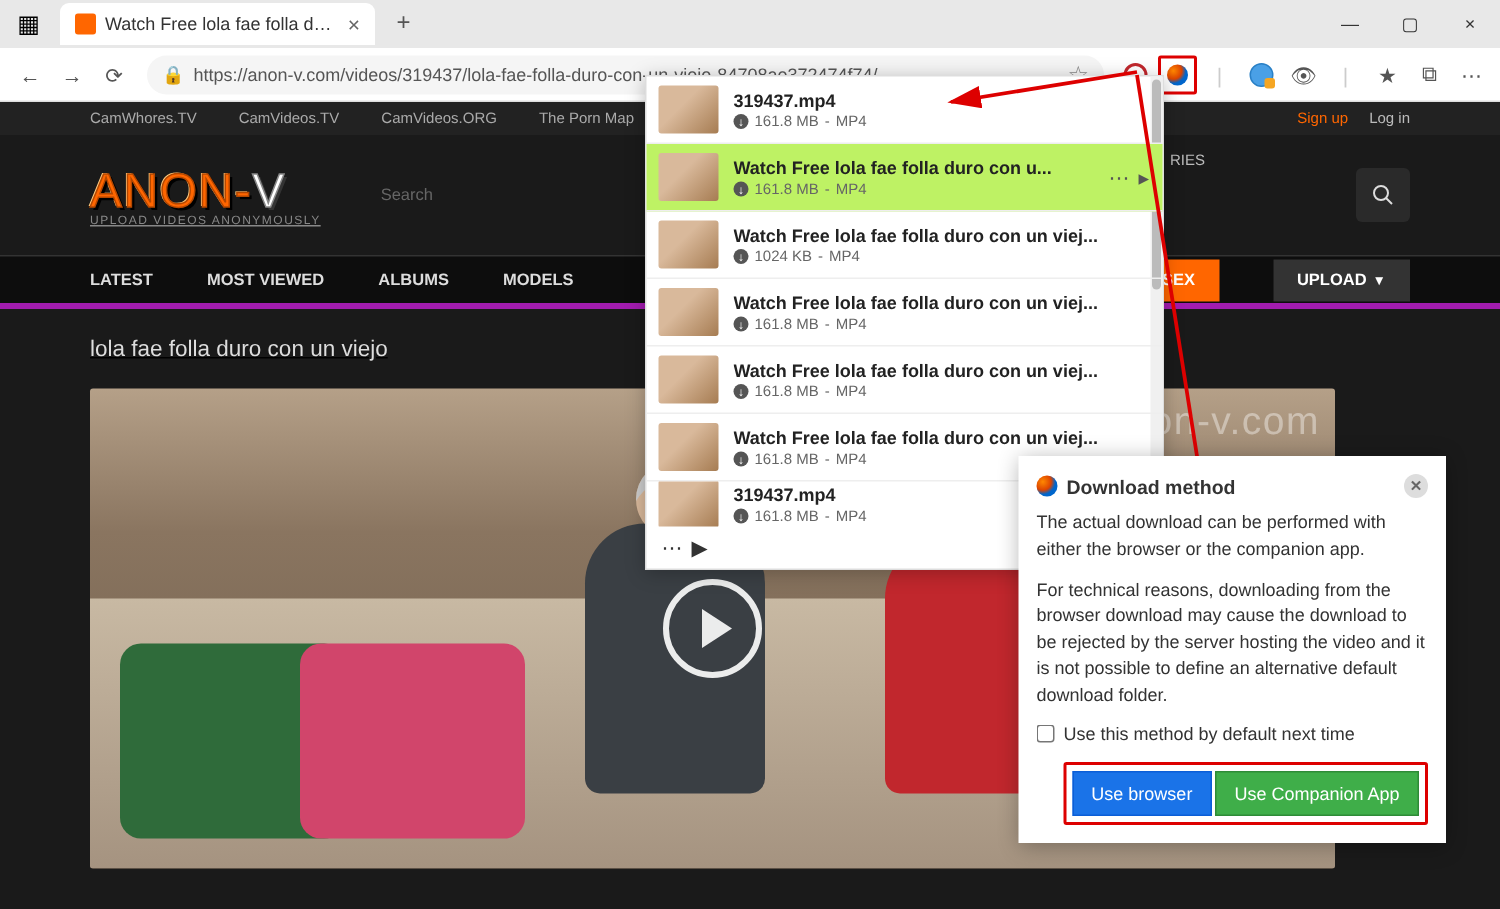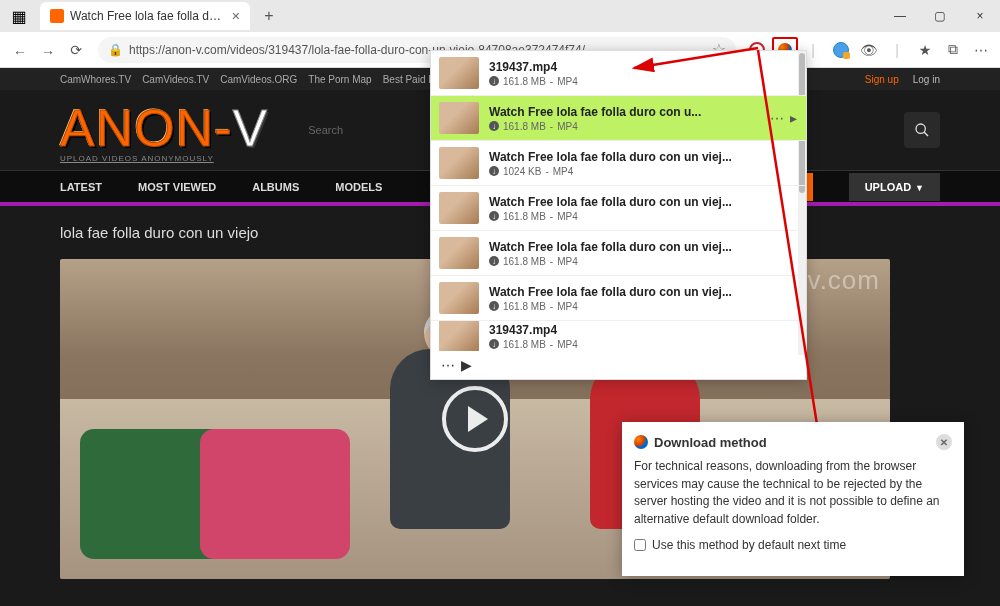--- a/index.html
+++ b/index.html
@@ -26,72 +26,72 @@
 .tb-icons { display: flex; align-items: center; gap: 2px; }
 .tb-icon { width: 26px; height: 26px; display: flex; align-items: center; justify-content: center; font-size: 14px; color: #555; position: relative; }
 .ext-highlight { border: 2px solid #d00; border-radius: 2px; }
 .circle-icon { width: 16px; height: 16px; border-radius: 50%; border: 2px solid #c1272d; position: relative; }
 .dl-ext-icon { width: 14px; height: 14px; border-radius: 50%; background: radial-gradient(circle at 30% 30%, #f80, #d40 40%, #06c 60%); }
 .blue-circle { width: 16px; height: 16px; border-radius: 50%; background: #4aa0e6; border: 1px solid #2a80c6; position: relative; }
 .blue-circle::after { content: ""; position: absolute; width: 7px; height: 7px; background: #f5a623; border-radius: 2px; right: -2px; bottom: -2px; }
 
 
 .page { position: absolute; top: 68px; left: 0; right: 0; bottom: 0; background: #1a1a1a; }
-.links-bar { height: 22px; display: flex; align-items: center; padding: 0 60px; font-size: 10px; color: #aaa; gap: 11px; background: #222; }
+.links-bar { height: 22px; display: flex; align-items: center; padding: 0 60px; font-size: 10px; color: #aaa; gap: 28px; background: #222; }
 .links-bar .right { margin-left: auto; display: flex; gap: 14px; }
 .signup { color: #f60; }
 .login { color: #bbb; }
 .header-row { display: flex; align-items: center; padding: 8px 60px; height: 80px; }
-.logo { font-family: Impact, sans-serif; font-size: 52px; letter-spacing: 1px; }
+.logo { font-family: Impact, sans-serif; font-size: 32px; letter-spacing: 1px; }
 .logo-a { color: #f60; text-shadow: 2px 2px 0 #000, -1px -1px 0 #ffcc80; -webkit-text-stroke: 1px #b34700; }
 .logo-v { color: #fff; text-shadow: 2px 2px 0 #333; -webkit-text-stroke: 1px #888; }
 .logo-sub { font-size: 8px; color: #888; letter-spacing: 1px; margin-top: -4px; text-decoration: underline; }
 .search-box { margin-left: 40px; font-size: 11px; color: #666; }
 .search-icon-wrap { margin-left: auto; width: 36px; height: 36px; background: #2a2a2a; border-radius: 4px; display: flex; align-items: center; justify-content: center; color: #ddd; }
 
 .navbar { display: flex; align-items: center; background: #0d0d0d; height: 36px; padding: 0 60px; font-size: 11px; font-weight: bold; color: #ddd; gap: 36px; border-top: 1px solid #333; border-bottom: 4px solid #a21caf; }
 .navbar .spacer { flex: 1; }
 .btn-orange { background: #f60; color: #fff; padding: 8px 16px; font-size: 11px; font-weight: bold; }
 .btn-dark { background: #333; color: #fff; padding: 8px 16px; font-size: 11px; font-weight: bold; }
 .chevron-down { font-size: 9px; margin-left: 4px; }
 
-.content { padding: 18px 60px; }
+.content { padding: 18px 60px; text-decoration: underline; }
 .page-title { color: #ddd; font-size: 15px; font-weight: normal; margin-bottom: 18px; }
 .video-box { position: relative; width: 830px; height: 320px; background: linear-gradient(180deg, #b5a088 0%, #8a7560 30%, #6b5a48 100%); border-radius: 2px; overflow: hidden; }
 .watermark { position: absolute; right: 10px; top: 6px; color: rgba(255,255,255,0.4); font-family: Impact, sans-serif; font-size: 26px; letter-spacing: 1px; }
 .play-btn { position: absolute; left: 50%; top: 50%; transform: translate(-50%, -50%); width: 66px; height: 66px; border-radius: 50%; border: 4px solid rgba(255,255,255,0.9); display: flex; align-items: center; justify-content: center; }
 .play-triangle { width: 0; height: 0; border-left: 20px solid rgba(255,255,255,0.9); border-top: 13px solid transparent; border-bottom: 13px solid transparent; margin-left: 5px; }
 
 .couch { position: absolute; left: 0; right: 0; bottom: 0; height: 180px; background: linear-gradient(180deg, #c8b9a3, #a59380); }
 .cushion { position: absolute; bottom: 20px; width: 150px; height: 130px; border-radius: 14px; }
 .cushion.green { left: 20px; background: #2f6b3a; }
 .cushion.pink { left: 140px; background: #d1456b; }
 .person1 { position: absolute; left: 330px; bottom: 50px; width: 120px; height: 180px; background: #3a3f44; border-radius: 40px 40px 10px 10px; }
 .person1::before { content: ""; position: absolute; top: -42px; left: 34px; width: 52px; height: 52px; background: #d9b99b; border-radius: 50%; box-shadow: inset 0 16px 0 -4px #ccc; }
 .person2 { position: absolute; right: 190px; bottom: 50px; width: 110px; height: 170px; background: #c1272d; border-radius: 40px 40px 10px 10px; }
 .person2::before { content: ""; position: absolute; top: -42px; left: 30px; width: 50px; height: 50px; background: #e8c7aa; border-radius: 50%; box-shadow: inset 0 18px 0 -4px #b58a3e; }
 
 .categories-badge { position: absolute; left: 780px; top: 34px; color: #bbb; font-size: 10px; }
 
 
-.dl-list { position: absolute; left: 430px; top: 50px; width: 377px; background: #fff; box-shadow: 0 2px 12px rgba(0,0,0,0.25); z-index: 50; border: 1px solid #ddd; }
+.dl-list { position: absolute; left: 430px; top: 50px; width: 346px; background: #fff; box-shadow: 0 2px 12px rgba(0,0,0,0.25); z-index: 50; border: 1px solid #ddd; }
 .dl-item { display: flex; align-items: center; padding: 6px 8px; border-bottom: 1px solid #eee; position: relative; }
 .dl-item:hover, .dl-item.hover { background: #bef264; }
 .dl-thumb { width: 40px; height: 32px; background: linear-gradient(135deg, #d9b99b 40%, #a67c52 100%); border-radius: 2px; margin-right: 10px; flex-shrink: 0; }
 .dl-info { flex: 1; min-width: 0; }
 .dl-title { font-size: 12px; font-weight: bold; color: #222; overflow: hidden; text-overflow: ellipsis; white-space: nowrap; }
 .dl-meta { font-size: 10px; color: #666; display: flex; align-items: center; gap: 4px; margin-top: 2px; }
 .dl-meta-icon { width: 10px; height: 10px; border-radius: 50%; background: #555; color: #fff; font-size: 8px; display: inline-flex; align-items: center; justify-content: center; }
 .dl-more { position: absolute; right: 8px; font-size: 14px; color: #555; letter-spacing: 1px; }
 .dl-footer { display: flex; align-items: center; padding: 6px 10px; gap: 6px; font-size: 14px; color: #333; }
 .scroll-track { position: absolute; right: 0; top: 0; bottom: 24px; width: 8px; background: #f0f0f0; }
 .scroll-thumb { position: absolute; top: 2px; width: 6px; left: 1px; height: 140px; background: #bbb; border-radius: 3px; }
 
 
-.method-popup { position: absolute; right: 36px; bottom: 30px; width: 342px; background: #fff; box-shadow: 0 2px 14px rgba(0,0,0,0.3); z-index: 60; padding: 12px; font-size: 12px; color: #333; }
+.method-popup { position: absolute; right: 36px; bottom: 44px; width: 285px; background: #fff; box-shadow: 0 2px 14px rgba(0,0,0,0.3); z-index: 60; padding: 12px; font-size: 12px; color: #333; }
 .method-header { display: flex; align-items: center; font-weight: bold; font-size: 13px; margin-bottom: 8px; }
 .method-header .dl-ext-icon { margin-right: 6px; }
 .method-close { margin-left: auto; width: 16px; height: 16px; border-radius: 50%; background: #ddd; color: #666; font-size: 10px; display: flex; align-items: center; justify-content: center; }
 .method-body p { margin-bottom: 10px; line-height: 1.45; }
 .method-check { display: flex; align-items: center; gap: 6px; margin: 8px 0 12px; }
 .method-check input { width: 12px; height: 12px; }
 .method-btns { display: flex; justify-content: flex-end; gap: 2px; padding: 4px; border: 2px solid #d00; border-radius: 2px; width: fit-content; margin-left: auto; }
 .btn-blue { background: #1a73e8; color: #fff; padding: 7px 12px; font-size: 12px; border: 1px solid #0b5ed7; }
 .btn-green { background: #3fae49; color: #fff; padding: 7px 12px; font-size: 12px; border: 1px solid #2e8b37; }
 
@@ -263,26 +263,31 @@
   </div>
 </div>
 
 <div class="method-popup">
   <div class="method-header">
     <span class="dl-ext-icon"></span>
     <span>Download method</span>
     <span class="method-close">✕</span>
   </div>
   <div class="method-body">
-    <p>For technical reasons, downloading from the browser services may cause the technical to be rejected by the server hosting the video and it is not possible to define an alternative default download folder.</p>
+    <p>The actual download can be performed with either the browser or the companion app.</p>
+    <p>For technical reasons, downloading from the browser download may cause the download to be rejected by the server hosting the video and it is not possible to define an alternative default download folder.</p>
   </div>
   <label class="method-check">
     <input type="checkbox" style="">
     <span>Use this method by default next time</span>
   </label>
+  <div class="method-btns">
+    <button class="btn-blue">Use browser</button>
+    <button class="btn-green">Use Companion App</button>
+  </div>
 </div>
 
 <svg class="arrow-svg" style="left:0; top:0;" width="1000" height="606">
   <defs>
     <marker id="ah" markerWidth="10" markerHeight="10" refX="8" refY="3" orient="auto">
       <path d="M0,0 L9,3 L0,6 Z" fill="#d00"></path>
     </marker>
   </defs>
   <line x1="758" y1="48" x2="634" y2="68" stroke="#d00" stroke-width="2.5" marker-end="url(#ah)"></line>
   <line x1="758" y1="50" x2="832" y2="520" stroke="#d00" stroke-width="2.5" marker-end="url(#ah)"></line>

